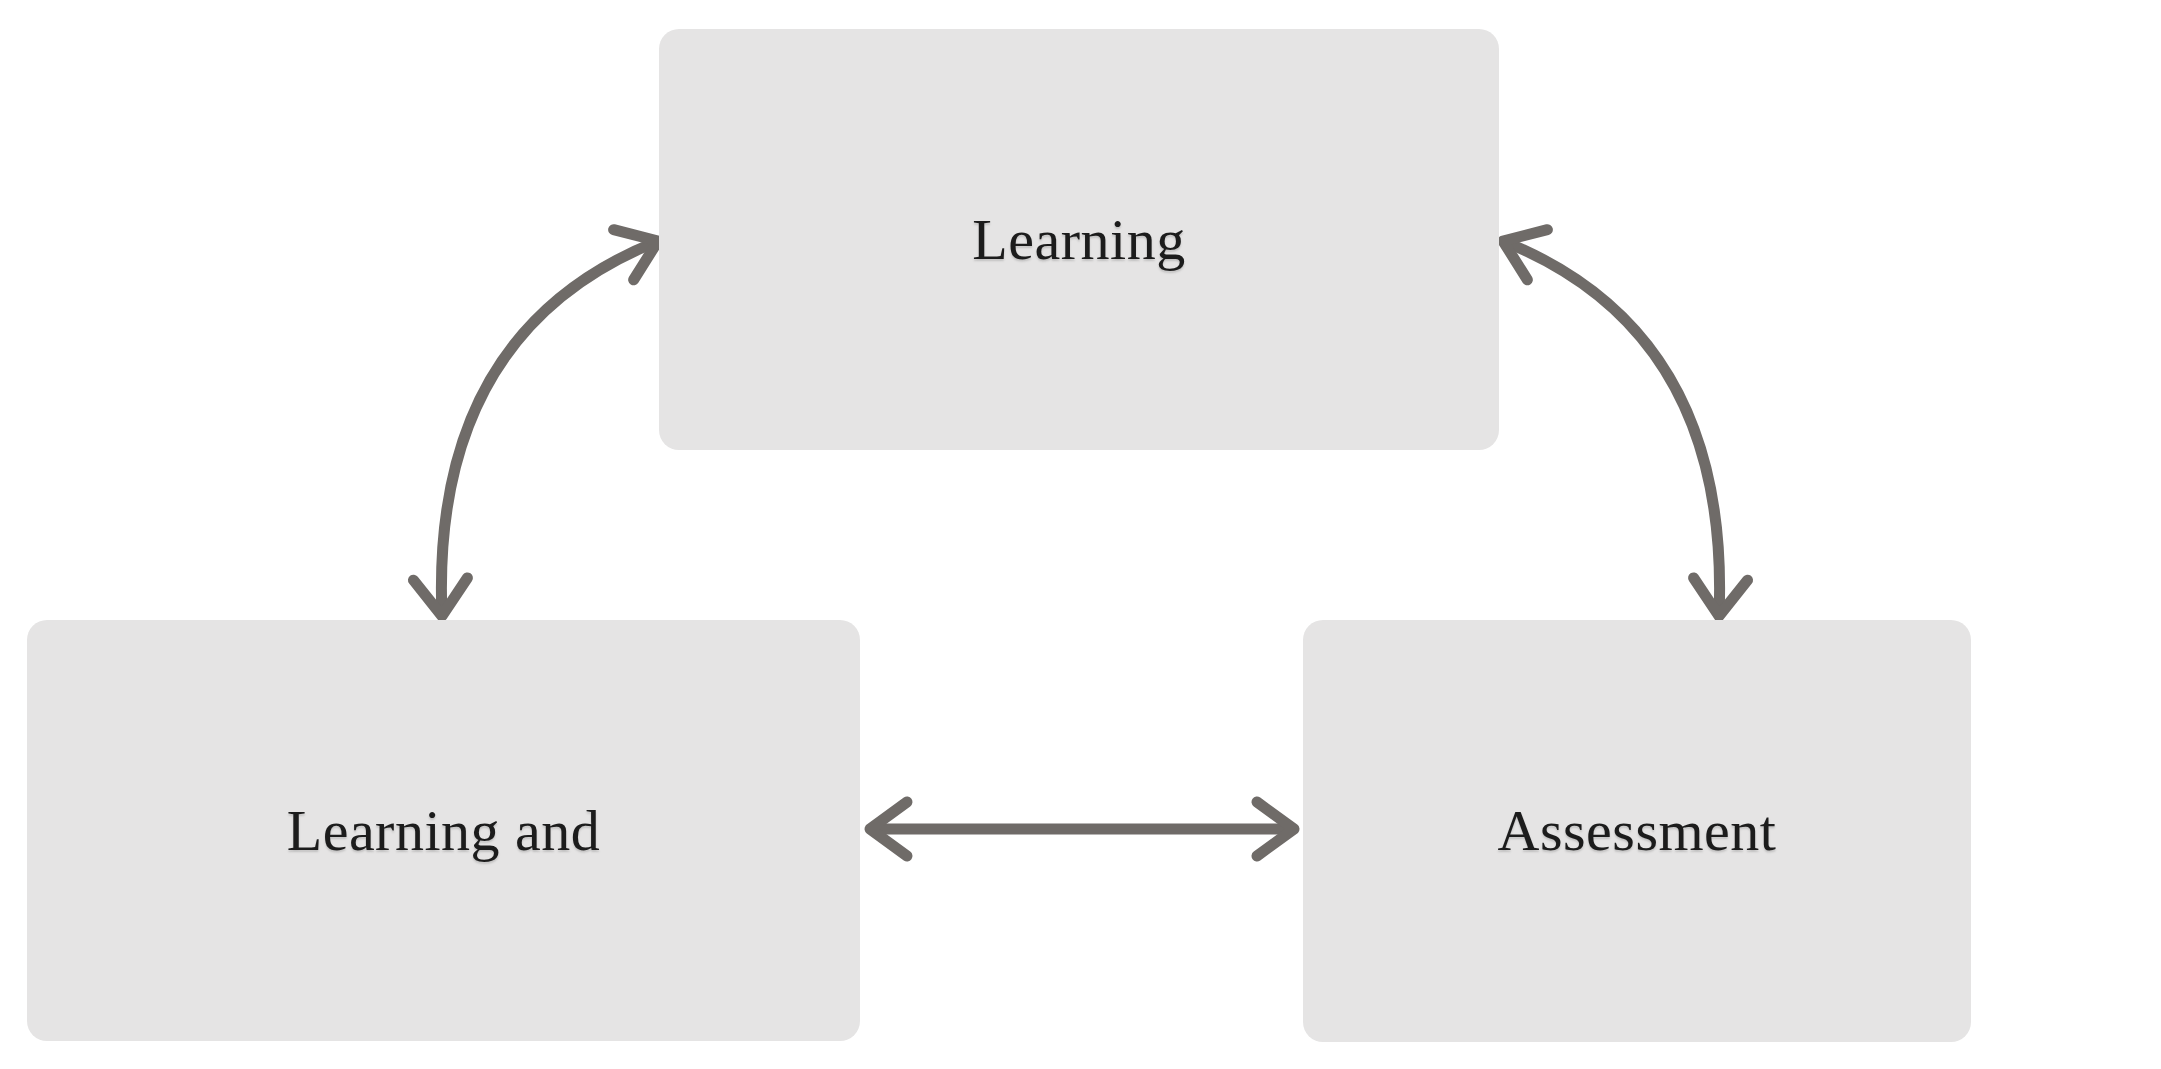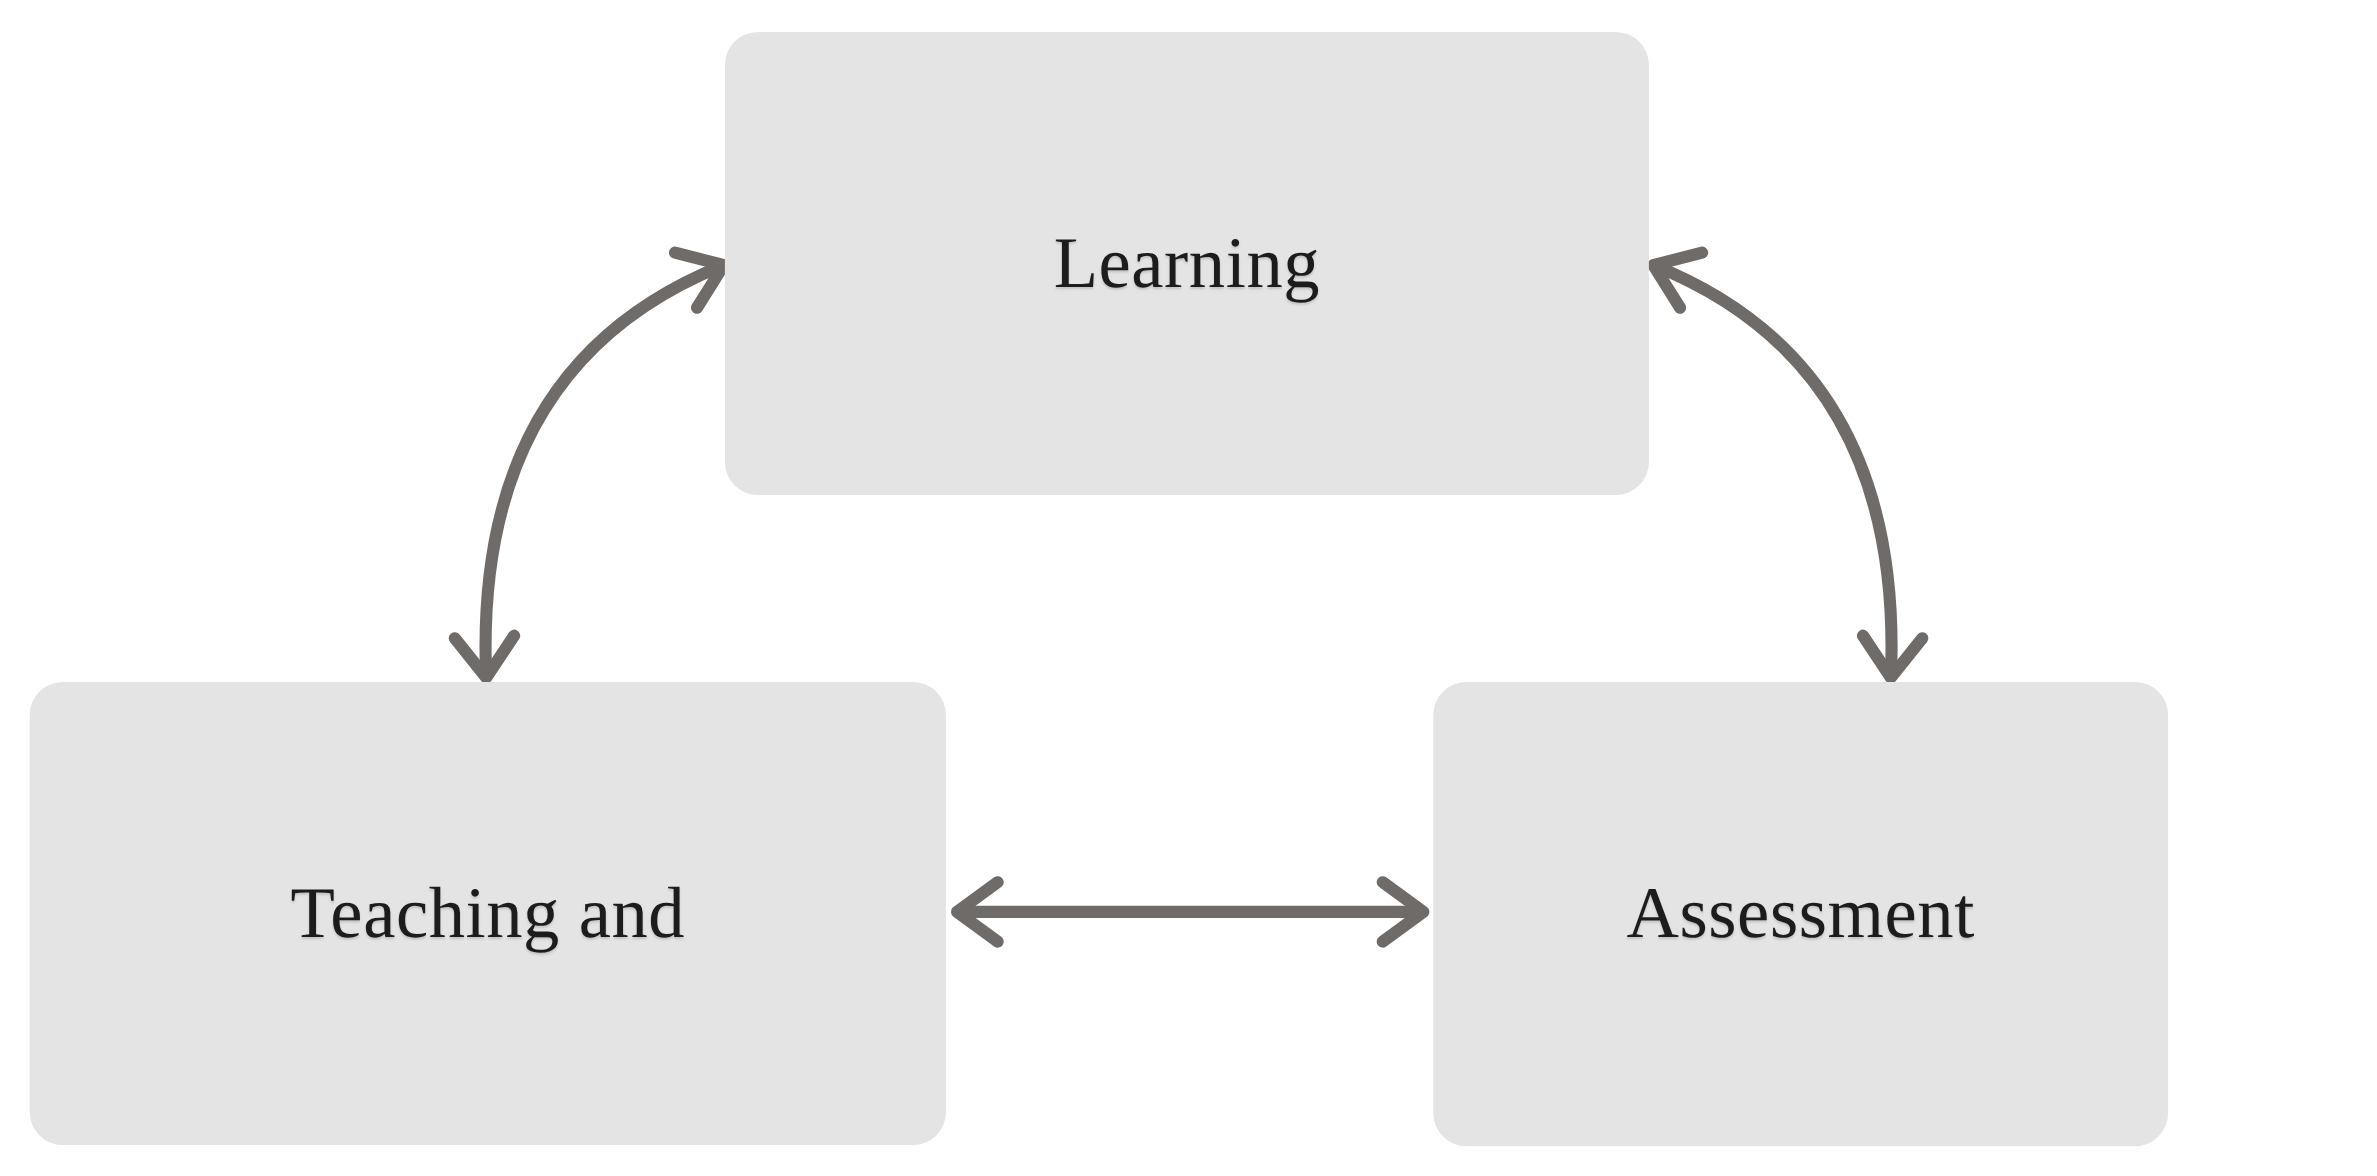--- a/index.html
+++ b/index.html
@@ -38,27 +38,27 @@
   .head {
     fill: none;
     stroke: var(--arrow-color);
     stroke-width: 11;
     stroke-linecap: round;
     stroke-linejoin: round;
   }
   .node {
     position: absolute;
     background: var(--box-fill);
-    border-radius: 30px;
+    border-radius: 20px;
     display: flex;
     align-items: center;
     justify-content: center;
     text-align: left;
     color: var(--text-color);
-    font-size: 66px;
+    font-size: 58px;
     line-height: 1.27;
     letter-spacing: 0.5px;
     text-shadow: 0 2px 2px rgba(90,90,90,0.25);
   }
   .node .line { display: block; }
   #node-learning-outcomes   { left: 659px;  top: 29px;  width: 840px; height: 421px; }
   #node-teaching-activities { left: 27px;   top: 620px; width: 833px; height: 421px; }
   #node-assessment-activities { left: 1303px; top: 620px; width: 668px; height: 422px; }
 </style>
 </head>
@@ -81,21 +81,21 @@
   </svg>
 
   <div class="node" id="node-learning-outcomes">
     <div class="label">
       <span class="line">Learning</span>
     </div>
   </div>
 
   <div class="node" id="node-teaching-activities">
     <div class="label">
-      <span class="line">Teaching and</span>
+      <span class="line">Learning and</span>
     </div>
   </div>
 
   <div class="node" id="node-assessment-activities">
     <div class="label">
       <span class="line">Assessment</span>
     </div>
   </div>
 
 </div>

